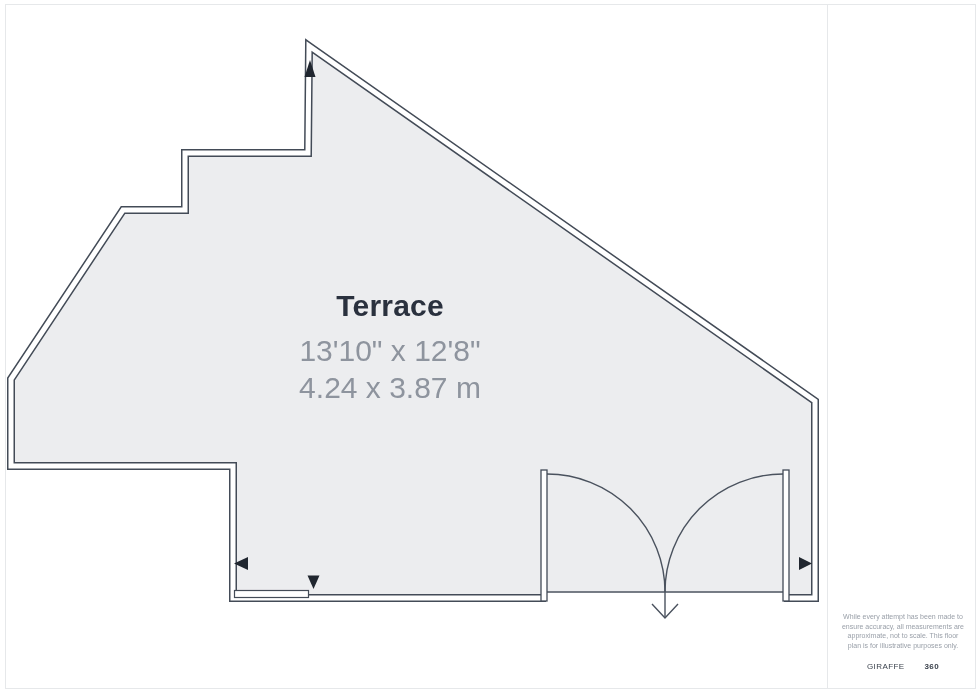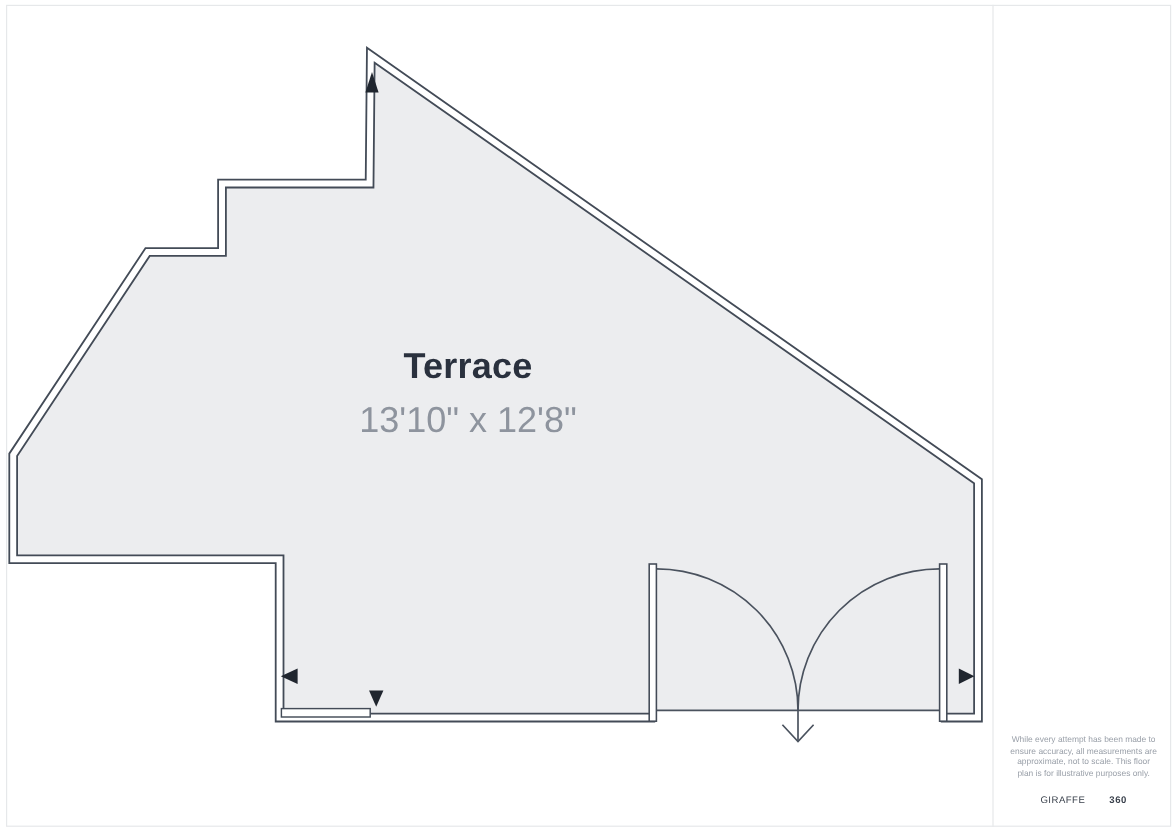--- a/index.html
+++ b/index.html
@@ -120,20 +120,21 @@
 
     <polygon points="310,60 304.5,77 315.5,77" fill="#20262f"></polygon>
     <polygon points="234,563.5 248,557 248,570" fill="#20262f"></polygon>
     <polygon points="812,563.5 799,557 799,570" fill="#20262f"></polygon>
     <polygon points="313.5,589 307.5,575.5 319.5,575.5" fill="#20262f"></polygon>
   </svg>
 
   <div class="room-label">
     <div class="room-name">Terrace</div>
     <div class="room-dims">13'10" x 12'8"</div>
+    <div class="room-dims">4.24 x 3.87 m</div>
   </div>
 
   <div class="note-block">
     <div class="note-line">While every attempt has been made to</div>
     <div class="note-line">ensure accuracy, all measurements are</div>
     <div class="note-line">approximate, not to scale. This floor</div>
     <div class="note-line">plan is for illustrative purposes only.</div>
     <div class="brand-line">
       <span class="brand-regular">GIRAFFE</span><span class="brand-bold">360</span>
     </div>

